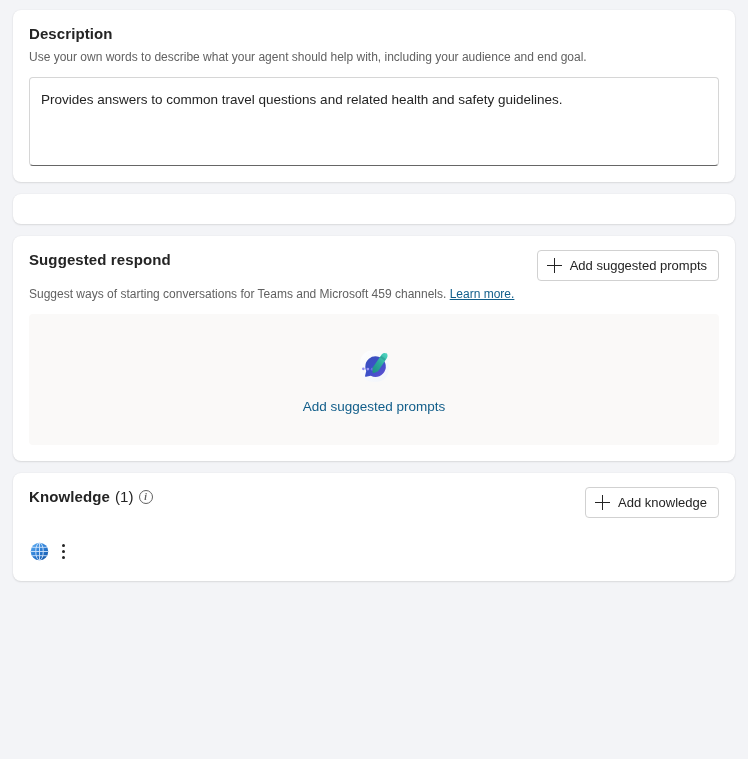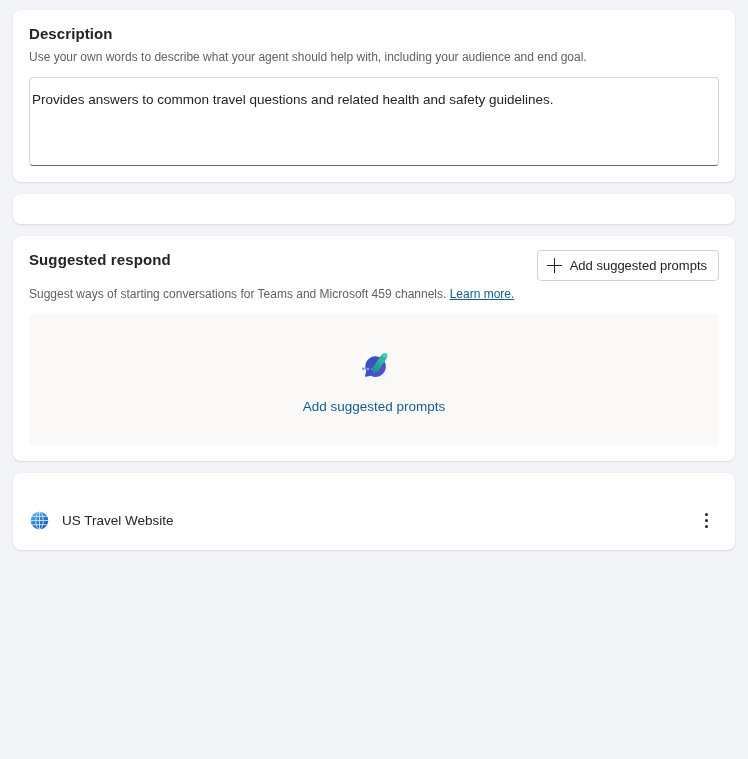--- a/index.html
+++ b/index.html
@@ -68,21 +68,21 @@
     cursor: pointer;
   }
 
   .field-box {
     margin-top: 11px;
     width: 100%;
     background: #ffffff;
     border: 1px solid #d6d6d6;
     border-bottom: 1px solid #666666;
     border-radius: 4px;
-    padding: 11px 2px;
+    padding: 11px 11px;
     font-size: 13.5px;
     color: #242424;
     line-height: 21px;
     overflow: hidden;
   }
 
   .field-desc { height: 89px; }
   .field-instr { height: 124px; }
 
   .btn {
@@ -243,40 +243,50 @@
         <circle cx="22.1" cy="25.3" r="1.6" fill="#6f6ae6"></circle>
 
         <path d="M37.0 7.2c1.9 1.35 2.4 3.95 1.1 5.85L28.6 27.2a2.0 2.0 0 0 1-0.78 0.66l-3.55 1.62c-0.95 0.43-1.93-0.26-1.93-1.3l0.04-3.9c0.003-0.33 0.1-0.65 0.29-0.92l9.5-13.9c1.3-1.9 3.9-2.6 5.83-1.26z" fill="url(#gPen)"></path>
         <path d="M31.9 10.7l5.0 3.5-1.35 1.95-5.0-3.5z" fill="#1b7d78" opacity="0.35"></path>
       </svg>
       <span class="empty-link">Add suggested prompts</span>
     </div>
   </section>
 
   <section class="card">
+    <div class="card-head">
+      <h2 class="section-title">
+        <span>Knowledge</span>
+        <span class="title-count">(1)</span>
+        <span class="info-icon">i</span>
+      </h2>
+      <button class="btn">
+        <span class="plus-icon"></span>
+        <span>Add knowledge</span>
+      </button>
+    </div>
 
     <div class="know-row">
       <svg class="globe-icon" viewBox="0 0 24 24">
         <defs>
           <linearGradient id="gGlobe" x1="0.15" y1="0.05" x2="0.85" y2="0.95">
             <stop offset="0" stop-color="#5aa9ef"></stop>
             <stop offset="0.5" stop-color="#2b7cd3"></stop>
             <stop offset="1" stop-color="#1658a8"></stop>
           </linearGradient>
         </defs>
         <circle cx="12" cy="12" r="10" fill="url(#gGlobe)"></circle>
         <g stroke="#dbeafe" stroke-width="1.05" fill="none" opacity="0.92">
           <ellipse cx="12" cy="12" rx="4.3" ry="10"></ellipse>
           <line x1="12" y1="2" x2="12" y2="22"></line>
           <line x1="2.3" y1="12" x2="21.7" y2="12"></line>
           <path d="M3.6 7.2h16.8"></path>
           <path d="M3.6 16.8h16.8"></path>
         </g>
       </svg>
-      <span class="know-label">US Travel Website</span>
       <span class="more-btn">
         <i></i>
         <i></i>
         <i></i>
       </span>
     </div>
   </section>
 
 </div>
 

